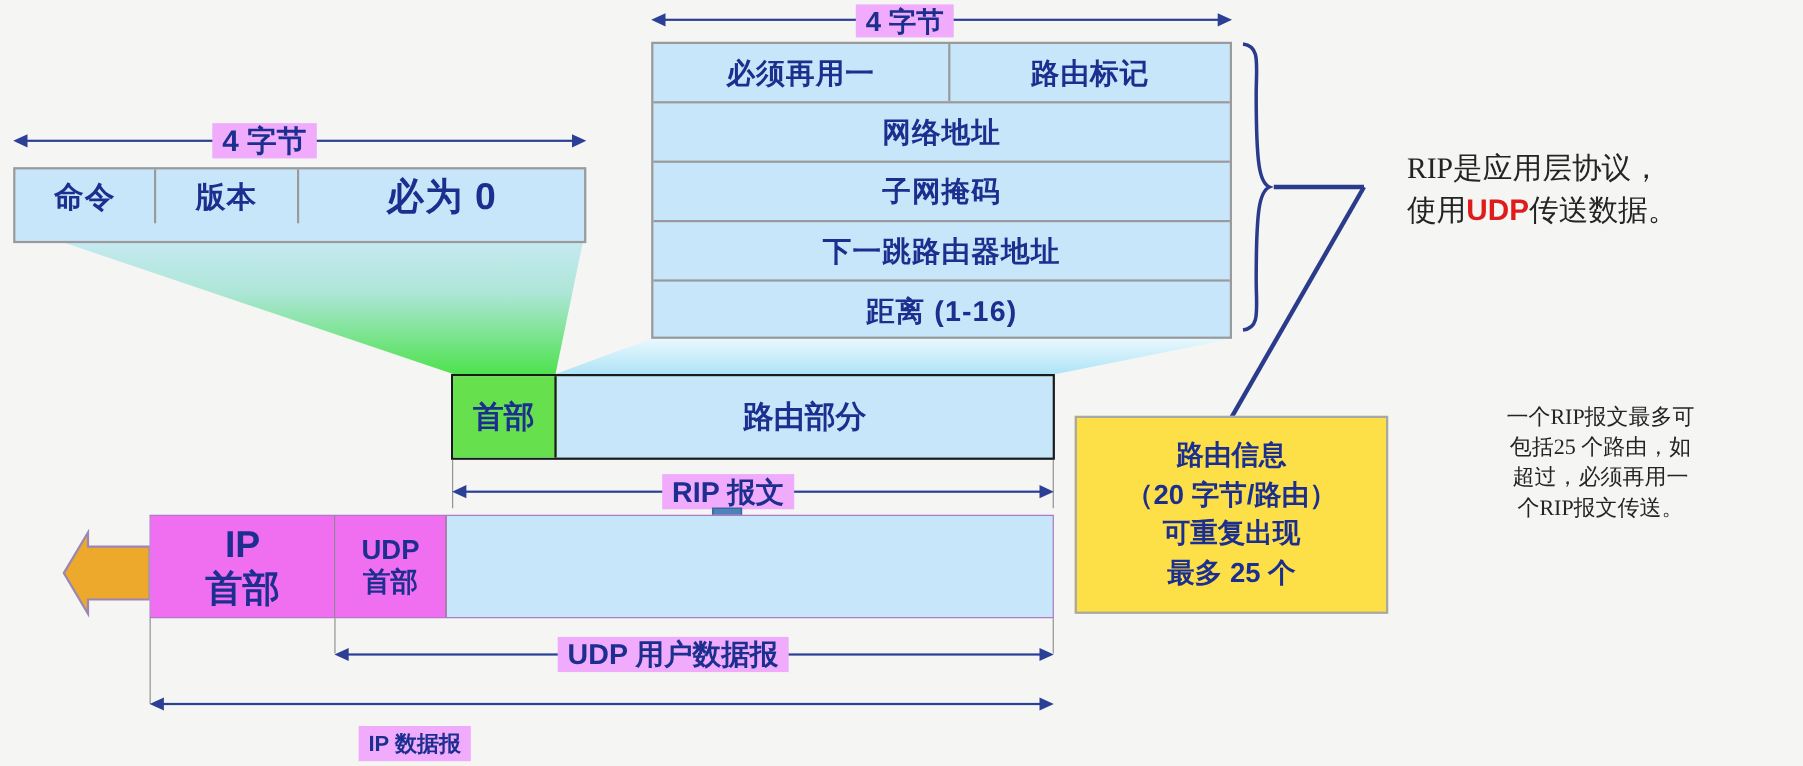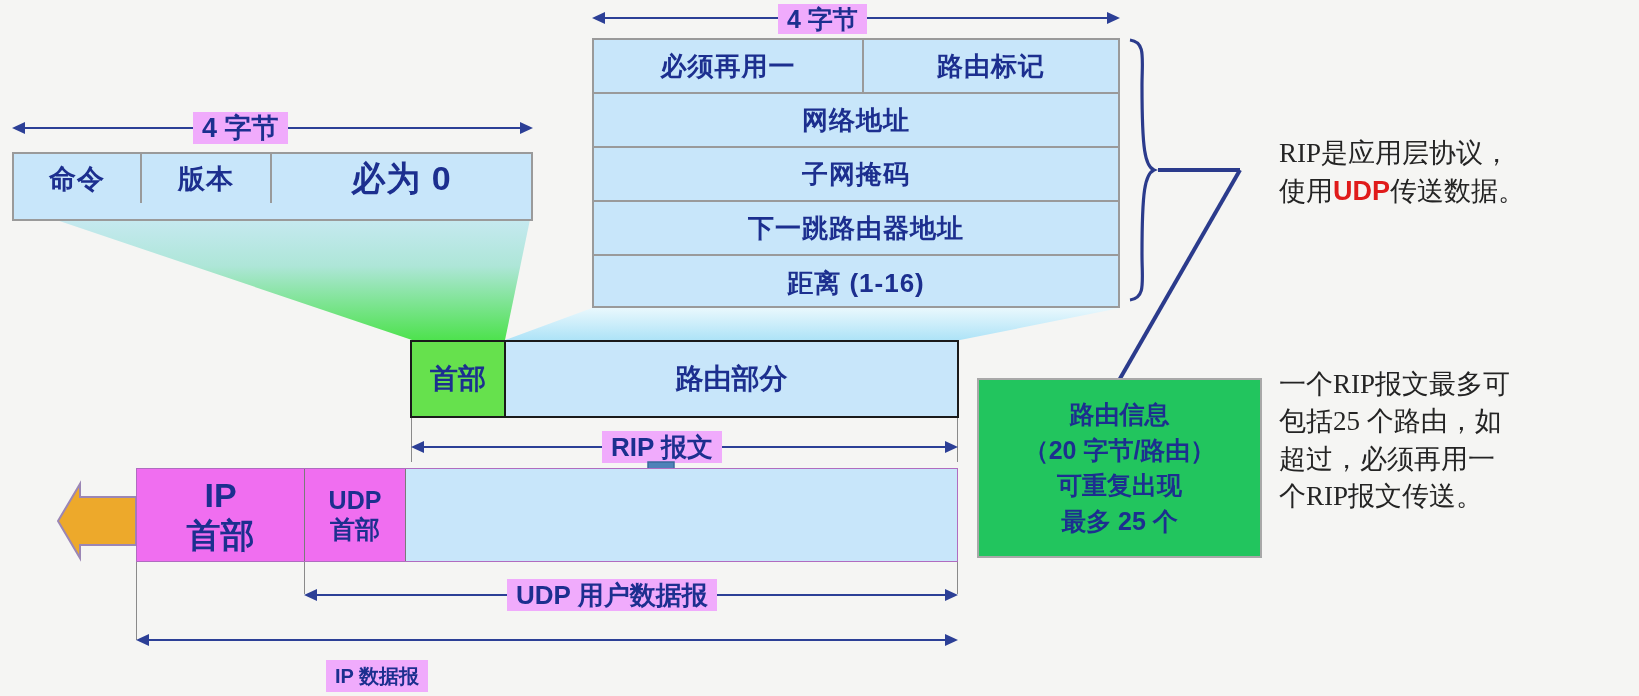--- a/index.html
+++ b/index.html
@@ -42,21 +42,21 @@
   
   .prose{
     position:absolute;color:#242424;line-height:1.38;
     font-family:"Liberation Serif","DejaVu Serif",serif;
     white-space:pre-line;
   }
   .prose .hl{color:#e01b1b;font-weight:bold;font-family:"Liberation Sans",sans-serif;}
 
   
   .yellowbox{
-    position:absolute;background:#22c55e;border:2px solid #a8a8a8;
+    position:absolute;background:#fde047;border:2px solid #a8a8a8;
     box-sizing:border-box;color:#1c2f8f;font-weight:bold;
     display:flex;flex-direction:column;align-items:center;justify-content:center;
     line-height:1.42;text-align:center;white-space:pre-line;
   }
 
   
   .pkt{position:absolute;box-sizing:border-box;display:flex;}
   .seg{
     box-sizing:border-box;display:flex;flex-direction:column;
     align-items:center;justify-content:center;
@@ -184,18 +184,18 @@
   <div class="yellowbox" style="left:977px;top:378px;width:285px;height:180px;font-size:25px;">路由信息
 （20 字节/路由）
 可重复出现
 最多 25 个</div>
 
   <div class="prose" style="left:1279px;top:98px;width:350px;font-size:27px;">
     <span>RIP是应用层协议，
 使用</span><span class="hl">UDP</span><span>传送数据。</span>
   </div>
 
-  <div class="prose" style="left:1279px;top:366px;width:352px;font-size:27px;">一个RIP报文最多可
+  <div class="prose" style="left:1279px;top:366px;width:352px;font-size:20px;text-align:center;">一个RIP报文最多可
 包括25 个路由，如
 超过，必须再用一
 个RIP报文传送。</div>
 
 </div>
 
 </body></html>

